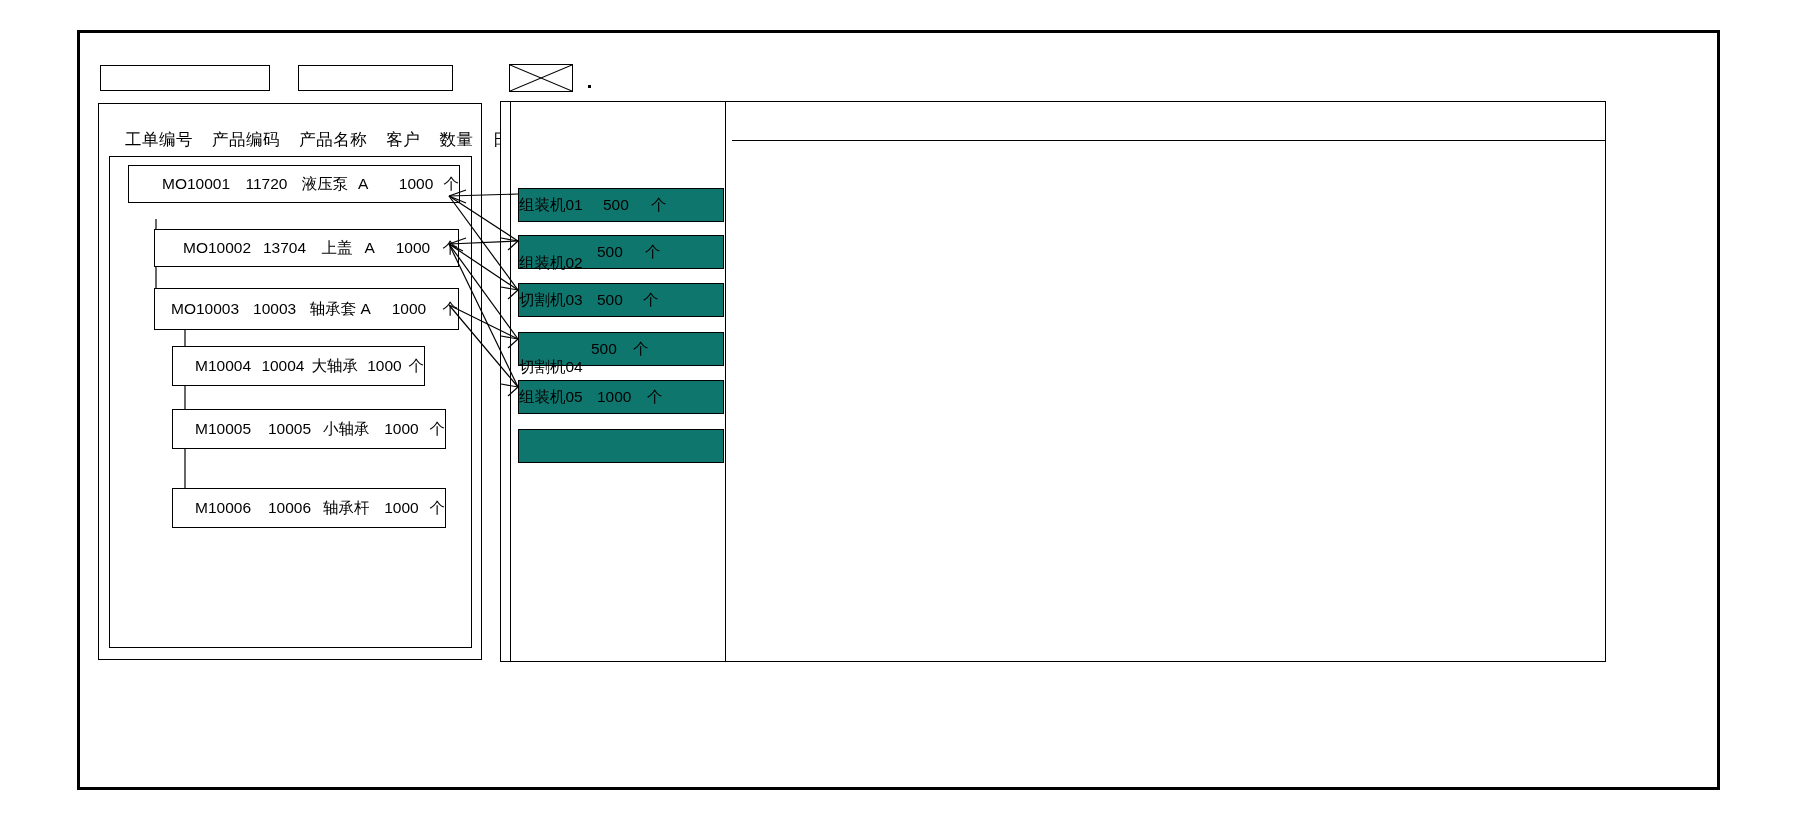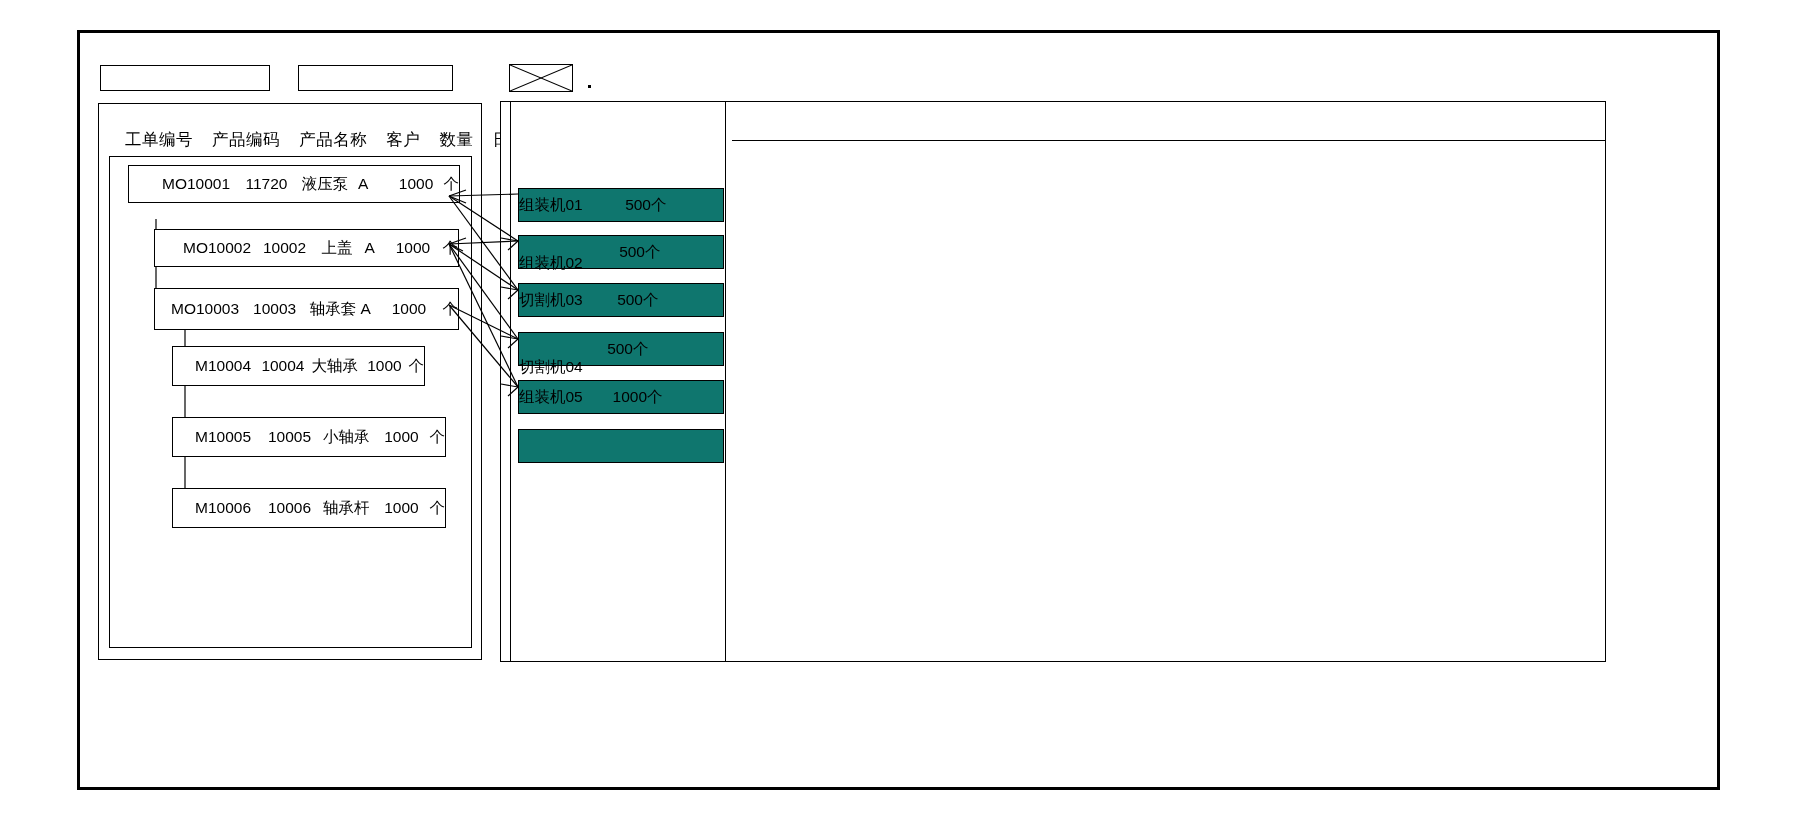--- a/index.html
+++ b/index.html
@@ -36,21 +36,21 @@
   
   .mid-panel{position:absolute;left:420px;top:68px;width:225px;height:561px;
              border-left:1.3px solid #000;border-top:1.3px solid #000;
              border-bottom:1.3px solid #000;box-sizing:border-box;background:#fff;}
   .mid-inner{position:absolute;left:430px;top:68px;width:215px;height:561px;
              border:1.3px solid #000;border-right:none;box-sizing:border-box;}
   .mbox{position:absolute;left:438px;border:1.3px solid #000;box-sizing:border-box;
         background:#0f766e;display:flex;align-items:center;font-size:15.5px;
         white-space:nowrap;width:206px;height:34px;}
   .mbox .mname{display:inline-block;}
-  .mbox .mqty{display:inline-block;text-align:right;}
+  .mbox .mqty{display:inline-block;}
   .mbox .munit{display:inline-block;}
   .mdot{position:absolute;left:508px;top:52px;width:3px;height:3px;background:#000;}
 
   
   .right-panel{position:absolute;left:645px;top:68px;width:881px;height:561px;
                border-top:1.3px solid #000;border-left:1.3px solid #000;
                border-bottom:1.3px solid #000;box-sizing:border-box;background:#fff;}
   .right-inner{position:absolute;left:652px;top:68px;width:874px;height:561px;
                border-top:1.3px solid #000;box-sizing:border-box;}
   .right-divider{position:absolute;left:652px;top:107px;width:874px;height:0;
@@ -109,21 +109,21 @@
         <span class="c" style="width:86px;">MO10001</span>
         <span class="c" style="width:58px;">11720</span>
         <span class="c" style="width:58px;">液压泵</span>
         <span class="c" style="width:42px;">A</span>
         <span class="c" style="width:46px;">1000</span>
         <span class="c">个</span>
       </div>
 
       <div class="node" style="left:44px;top:72px;width:305px;height:38px;padding-left:28px;">
         <span class="c" style="width:82px;">MO10002</span>
-        <span class="c" style="width:60px;">10002</span>
+        <span class="c" style="width:60px;">13704</span>
         <span class="c" style="width:44px;">上盖</span>
         <span class="c" style="width:32px;">A</span>
         <span class="c" style="width:48px;">1000</span>
         <span class="c">个</span>
       </div>
 
       <div class="node" style="left:44px;top:131px;width:305px;height:42px;padding-left:16px;">
         <span class="c" style="width:84px;">MO10003</span>
         <span class="c" style="width:58px;">10003</span>
         <span class="c" style="width:52px;">轴承套</span>
@@ -133,21 +133,21 @@
       </div>
 
       <div class="node" style="left:62px;top:189px;width:253px;height:40px;padding-left:22px;">
         <span class="c" style="width:74px;">M10004</span>
         <span class="c" style="width:56px;">10004</span>
         <span class="c" style="width:62px;">大轴承</span>
         <span class="c" style="width:46px;">1000</span>
         <span class="c">个</span>
       </div>
 
-      <div class="node" style="left:62px;top:260px;width:274px;height:40px;padding-left:22px;">
+      <div class="node" style="left:62px;top:252px;width:274px;height:40px;padding-left:22px;">
         <span class="c" style="width:74px;">M10005</span>
         <span class="c" style="width:56px;">10005</span>
         <span class="c" style="width:62px;">小轴承</span>
         <span class="c" style="width:46px;">1000</span>
         <span class="c">个</span>
       </div>
 
       <div class="node" style="left:62px;top:331px;width:274px;height:40px;padding-left:22px;">
         <span class="c" style="width:74px;">M10006</span>
         <span class="c" style="width:56px;">10006</span>

